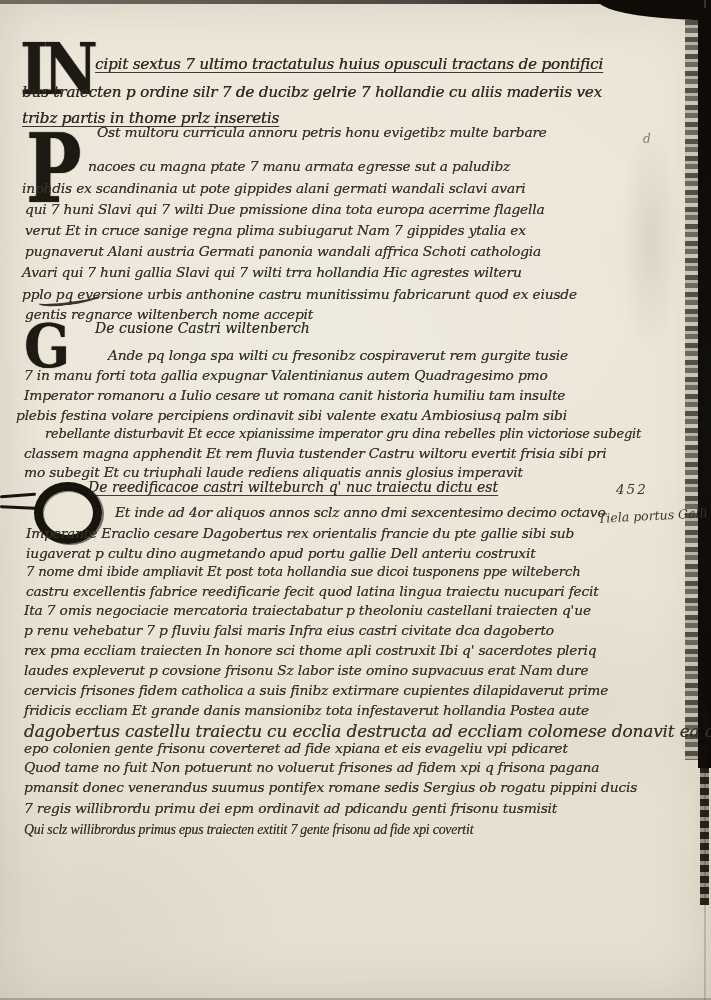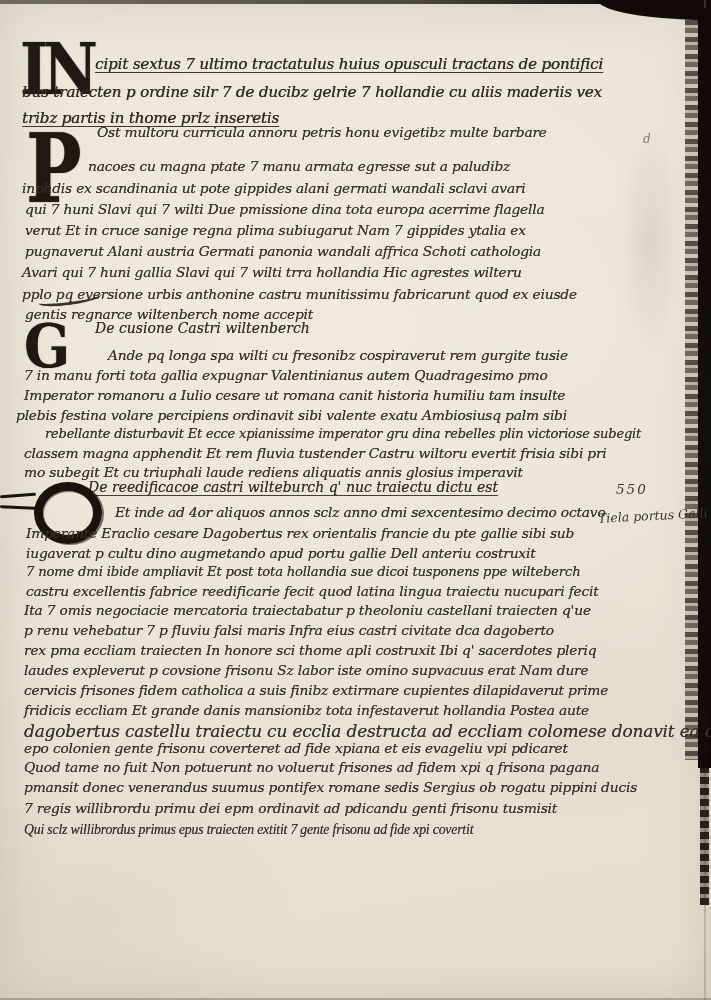--- a/index.html
+++ b/index.html
@@ -136,21 +136,21 @@
     <div class="line" style="left:108px;top:348px;">Ande pq longa spa wilti cu fresonibz cospiraverut rem gurgite tusie</div>
     <div class="line" style="left:24px;top:368px;">7 in manu forti tota gallia expugnar Valentinianus autem Quadragesimo pmo</div>
     <div class="line" style="left:24px;top:388px;">Imperator romanoru a Iulio cesare ut romana canit historia humiliu tam insulte</div>
     <div class="line" style="left:16px;top:408px;font-style:italic;">plebis festina volare percipiens ordinavit sibi valente exatu Ambiosiusq palm sibi</div>
     <div class="line" style="left:24px;top:427px;font-size:13px;margin-left:21px;">rebellante disturbavit Et ecce xpianissime imperator gru dina rebelles plin victoriose subegit</div>
     <div class="line" style="left:24px;top:446px;">classem magna apphendit Et rem fluvia tustender Castru wiltoru evertit frisia sibi pri</div>
     <div class="line" style="left:24px;top:465px;">mo subegit Et cu triuphali laude rediens aliquatis annis glosius imperavit</div>
   </div>
 
   <div class="rubric u" style="left:88px;top:480px;">De reedificacoe castri wilteburch q' nuc traiectu dictu est</div>
-  <div class="margin-year" style="left:616px;top:483px;">550</div>
+  <div class="margin-year" style="left:616px;top:483px;">452</div>
 
   <div>
     <div class="initial-ring"></div>
     <div class="ring-stroke rs1"></div>
     <div class="ring-stroke rs2"></div>
     <div class="line" style="left:115px;top:505px;">Et inde ad 4or aliquos annos sclz anno dmi sexcentesimo decimo octavo</div>
     <div class="line" style="left:26px;top:526px;">Imperante Eraclio cesare Dagobertus rex orientalis francie du pte gallie sibi sub</div>
     <div class="line" style="left:26px;top:546px;">iugaverat p cultu dino augmetando apud portu gallie Dell anteriu costruxit</div>
     <div class="line" style="left:26px;top:565px;font-size:13.2px;">7 nome dmi ibide ampliavit Et post tota hollandia sue dicoi tusponens ppe wilteberch</div>
     <div class="line" style="left:26px;top:584px;">castru excellentis fabrice reedificarie fecit quod latina lingua traiectu nucupari fecit</div>

